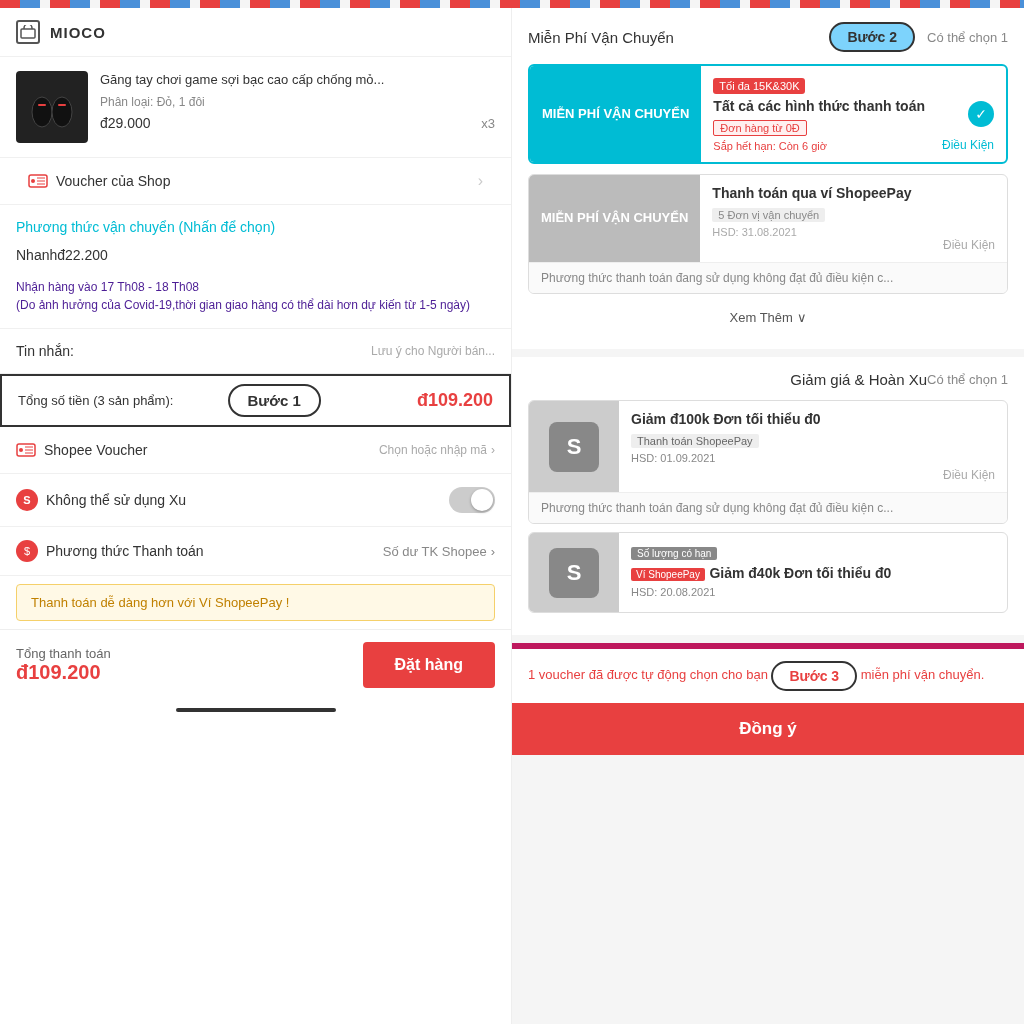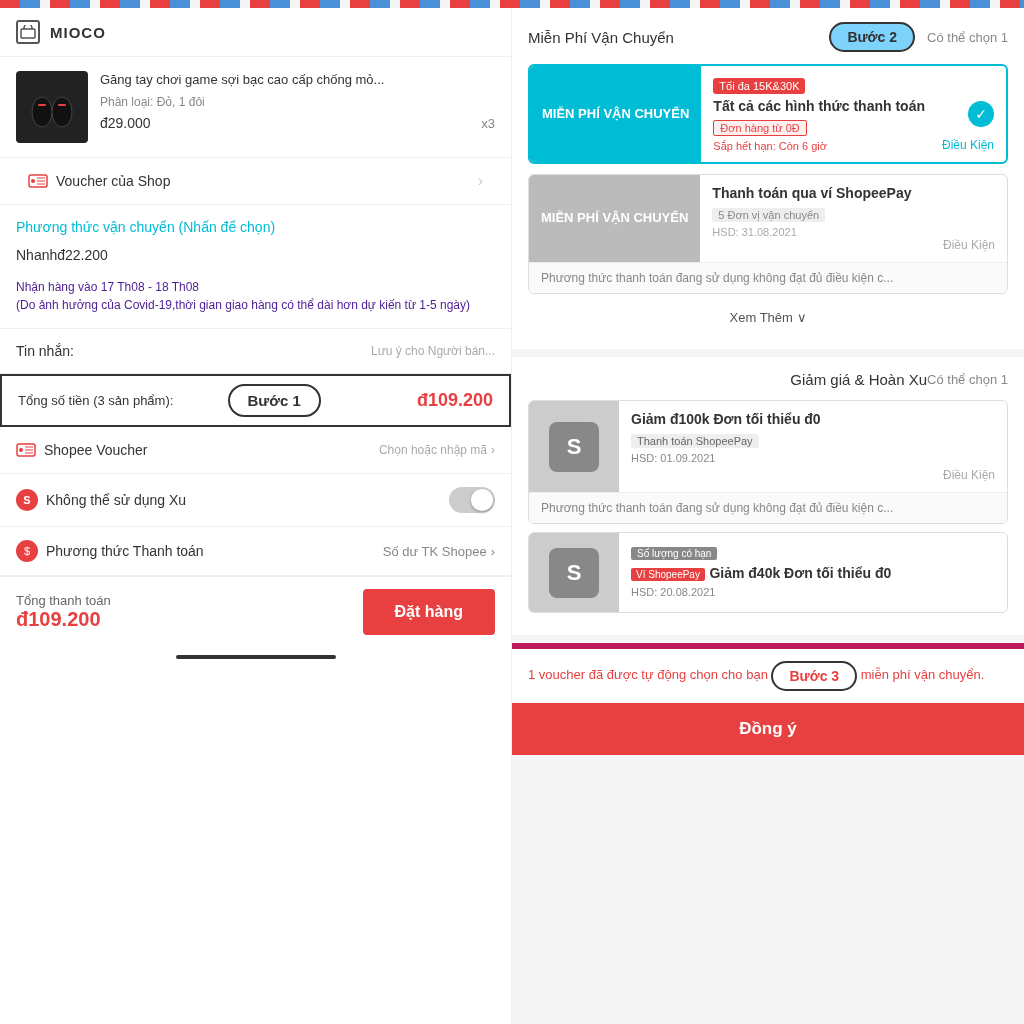--- a/index.html
+++ b/index.html
@@ -827,20 +827,23 @@
       <div class="payment-left">
         <div class="payment-icon">$</div>
         <span class="payment-label">Phương thức Thanh toán</span>
       </div>
       <div class="payment-right">
         <span>Số dư TK Shopee</span>
         <span>›</span>
       </div>
     </div>
 
+    <div class="shopeepay-banner">
+      <span>Thanh toán dễ dàng hơn với Ví ShopeePay !</span>
+    </div>
 
     <div class="bottom-bar">
       <div>
         <div class="bottom-total-label">Tổng thanh toán</div>
         <div class="bottom-total-amount">đ109.200</div>
       </div>
       <button class="dat-hang-btn">Đặt hàng</button>
     </div>
     <div class="bottom-indicator"></div>
   </div>

